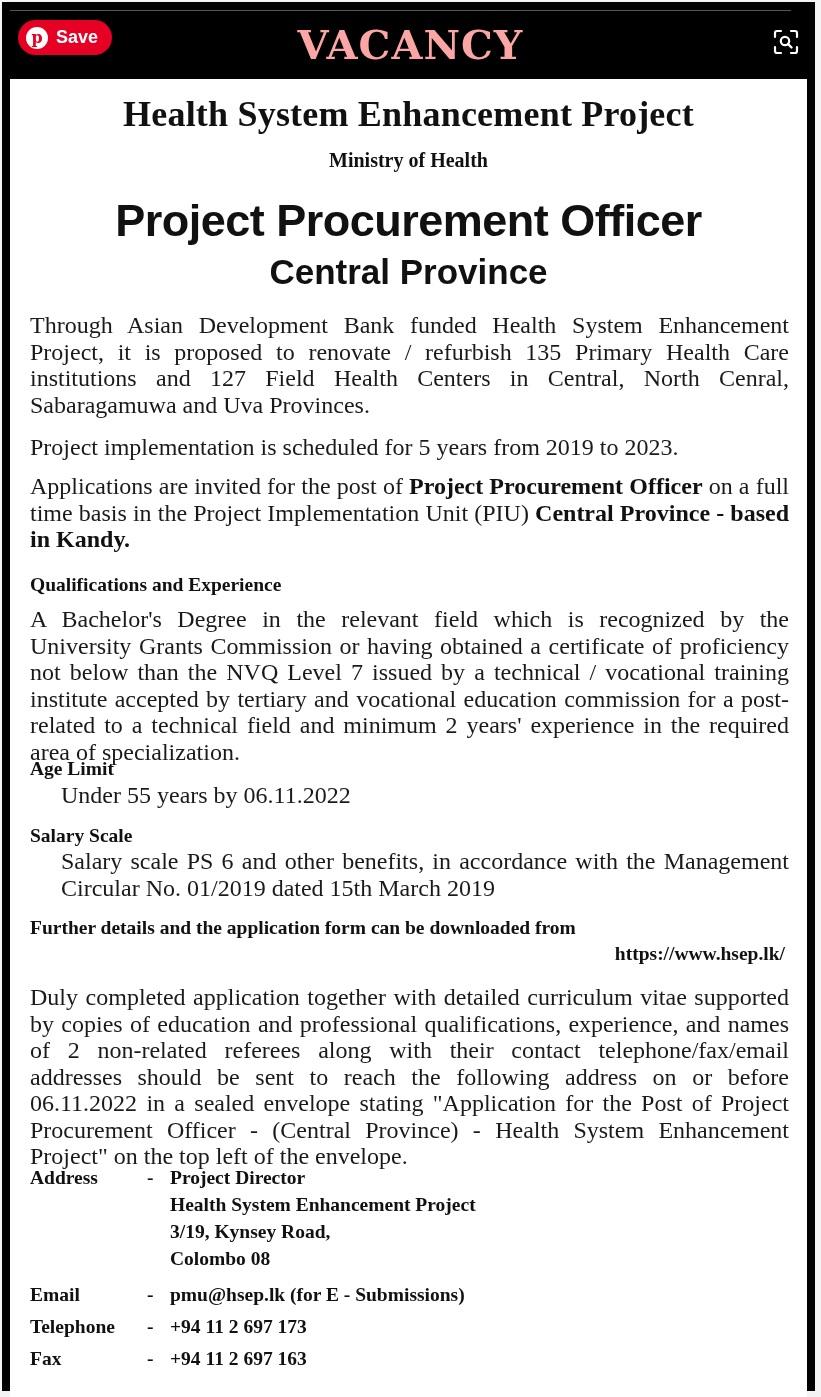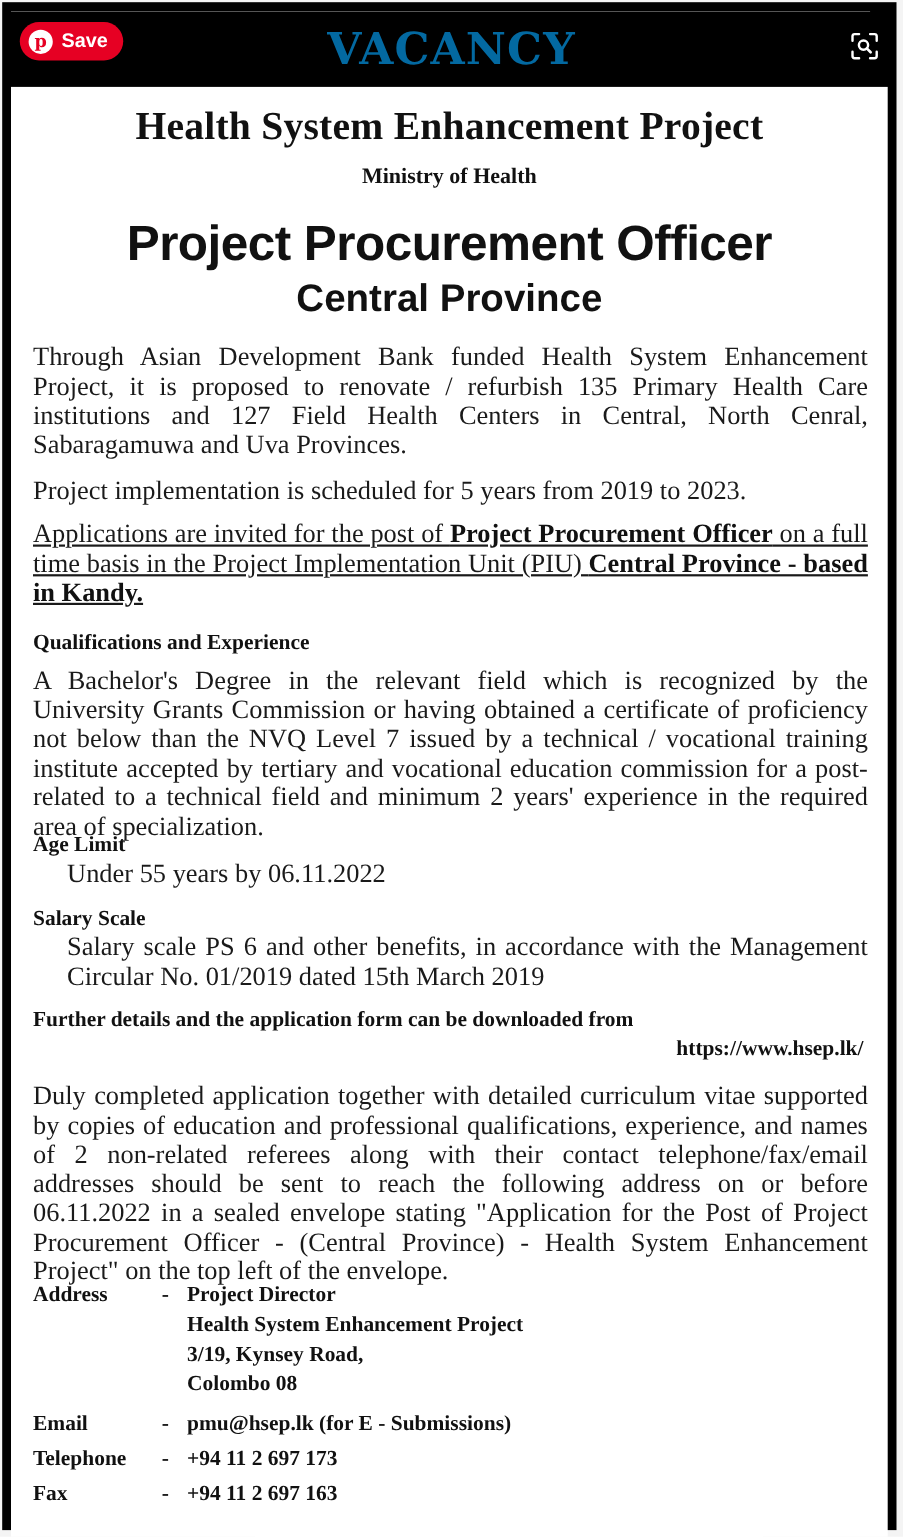--- a/index.html
+++ b/index.html
@@ -13,21 +13,21 @@
     background: #000; box-sizing: border-box;
   }
   .topline {
     position: absolute; left: 10px; right: 30px; top: 10px; height: 1px; background: #555;
   }
   .header {
     position: absolute; left: 8px; right: 8px; top: 11px; height: 66px; background: #000;
   }
   .vacancy {
     position: absolute; left: 0; right: 0; top: 10px; text-align: center;
-    color: #0369a1; font-family: "DejaVu Serif", serif; font-weight: bold;
+    color: #fca5a5; font-family: "DejaVu Serif", serif; font-weight: bold;
     font-size: 40px; letter-spacing: 1px; line-height: 48px;
   }
   .pin-save {
     position: absolute; left: 10px; top: 9px; width: 94px; height: 35px;
     background: #e60023; border-radius: 18px; color: #fff;
     font-family: "Liberation Sans", sans-serif; font-weight: bold; font-size: 18px;
     display: flex; align-items: center; cursor: pointer;
   }
   .pin-icon {
     width: 22px; height: 22px; border-radius: 50%; background: #fff; margin-left: 8px; margin-right: 8px;
@@ -96,21 +96,21 @@
 </div>
 
 <div class="page">
   <div class="t1">Health System Enhancement Project</div>
   <div class="t2">Ministry of Health</div>
   <div class="t3">Project Procurement Officer</div>
   <div class="t4">Central Province</div>
 
   <div class="body-text" style="top:233px;">Through Asian Development Bank funded Health System Enhancement Project, it is proposed to renovate / refurbish 135 Primary Health Care institutions and 127 Field Health Centers in Central, North Cenral, Sabaragamuwa and Uva Provinces.</div>
   <div class="body-text" style="top:355px;">Project implementation is scheduled for 5 years from 2019 to 2023.</div>
-  <div class="body-text" style="top:394px;text-decoration:underline;">
+  <div class="body-text" style="top:394px;">
     <span>Applications are invited for the post of </span><b>Project Procurement Officer</b><span> on a full time basis in the Project Implementation Unit (PIU) </span><b>Central Province - based in Kandy.</b>
   </div>
 
   <div class="h" style="top:493px;">Qualifications and Experience</div>
   <div class="body-text" style="top:527px;">A Bachelor's Degree in the relevant field which is recognized by the University Grants Commission or having obtained a certificate of proficiency not below than the NVQ Level 7 issued by a technical / vocational training institute accepted by tertiary and vocational education commission for a post-related to a technical field and minimum 2 years' experience in the required area of specialization.</div>
 
   <div class="h" style="top:677px;">Age Limit</div>
   <div class="body-text indent" style="top:703px;">Under 55 years by 06.11.2022</div>
 
   <div class="h" style="top:744px;">Salary Scale</div>

